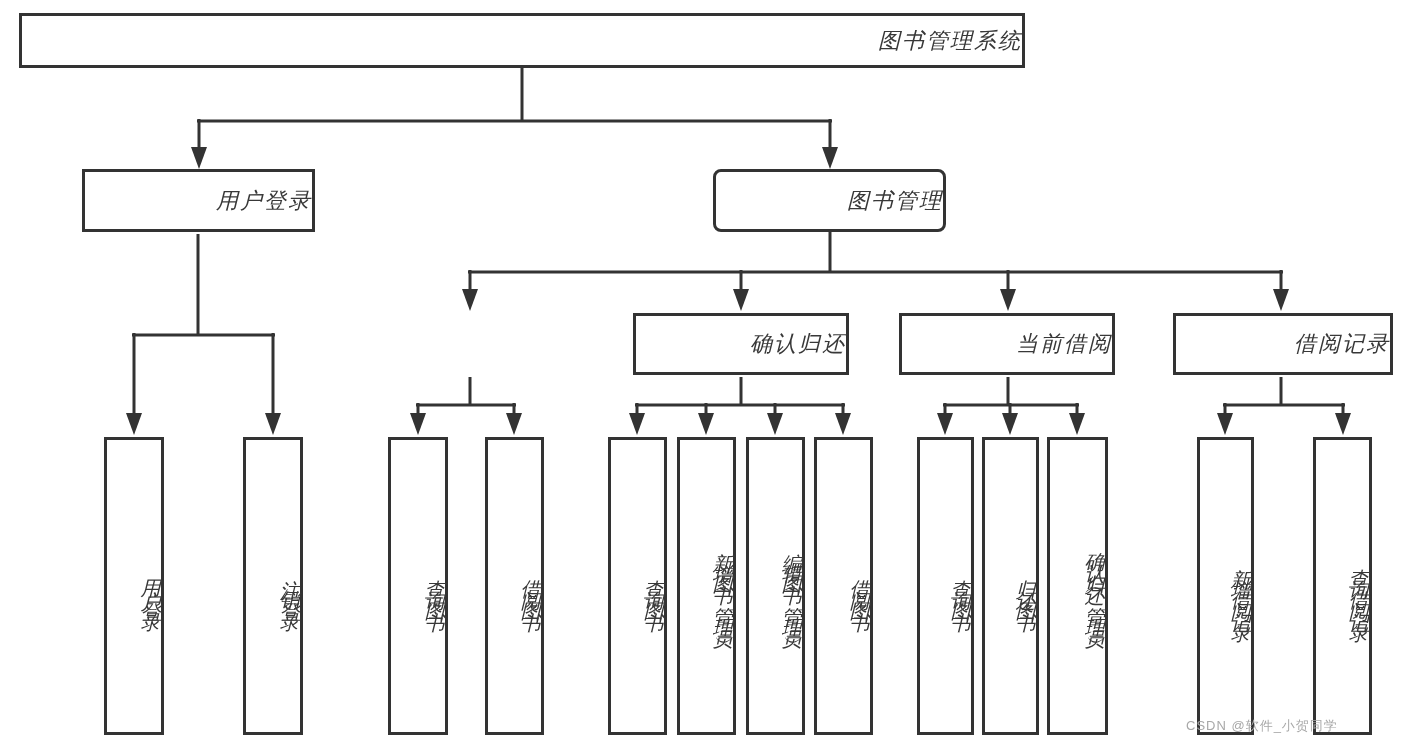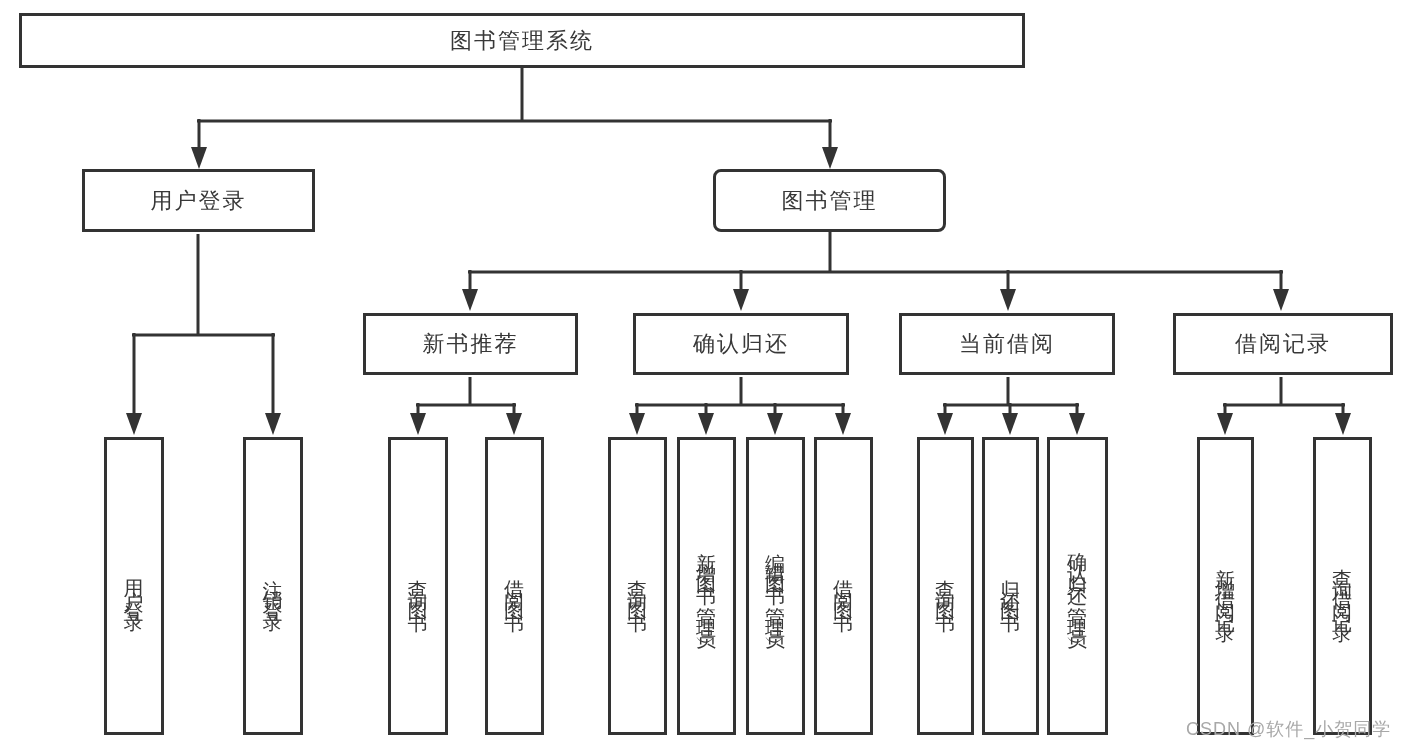--- a/index.html
+++ b/index.html
@@ -18,22 +18,23 @@
     width: 1405px; height: 747px;
     pointer-events: none;
   }
   .box {
     position: absolute;
     box-sizing: border-box;
     border: 3px solid #333333;
     background: #ffffff;
     display: flex;
     align-items: center;
-    justify-content: center;
+    justify-content: flex-end;
     color: #383838;
+    font-style: italic;
   }
   .hlabel {
     font-size: 22px;
     letter-spacing: 2px;
     white-space: nowrap;
     color: #383838;
   }
   .root-box  { left: 19px;  top: 13px;  width: 1006px; height: 55px; }
   .lvl2-box  { top: 169px; width: 233px; height: 63px; }
   .lvl3-box  { top: 313px; height: 62px; }
@@ -44,21 +45,21 @@
     font-size: 20px;
     line-height: 1;
     letter-spacing: 11px;
     color: #383838;
     white-space: nowrap;
   }
   #watermark {
     position: absolute;
     left: 1186px;
     top: 717px;
-    font-size: 18px;
+    font-size: 13px;
     letter-spacing: 1px;
     color: #a8a8a8;
     white-space: nowrap;
     z-index: 5;
   }
   svg line    { stroke: #333333; stroke-width: 3; }
   svg polygon { fill: #333333; }
 </style>
 </head>
 <body>
@@ -145,23 +146,20 @@
     <span class="hlabel">图书管理系统</span>
   </div>
 
   <div class="box lvl2-box" style="left:82px;">
     <span class="hlabel">用户登录</span>
   </div>
   <div class="box lvl2-box" style="left:713px;border-radius:8px;">
     <span class="hlabel">图书管理</span>
   </div>
 
-  <div class="box lvl3-box" style="left:363px;width:215px;">
-    <span class="hlabel">新书推荐</span>
-  </div>
   <div class="box lvl3-box" style="left:633px;width:216px;">
     <span class="hlabel">确认归还</span>
   </div>
   <div class="box lvl3-box" style="left:1173px;width:220px;">
     <span class="hlabel">借阅记录</span>
   </div>
   <div class="box lvl3-box" style="left:899px;width:216px;">
     <span class="hlabel">当前借阅</span>
   </div>
 

